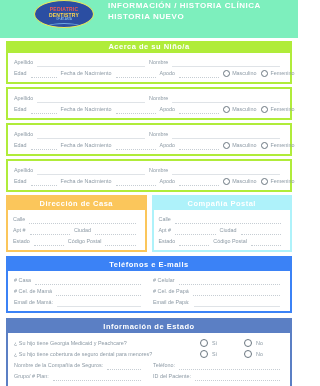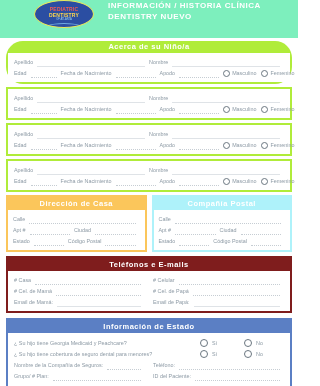--- a/index.html
+++ b/index.html
@@ -33,21 +33,21 @@
   .header-titles .t1,.header-titles .t2{
     font-size:8px;font-weight:bold;letter-spacing:.55px;line-height:11px;
   }
   .band{
     text-align:center;color:#ffffff;font-weight:bold;
     font-size:7.5px;letter-spacing:.5px;line-height:11px;padding:1px 0;
   }
 
   
   .child-wrap{margin:3px 6px 0 6px;background:#b0ec3a;padding:2px;box-sizing:border-box;}
-  .child-wrap.first{padding-top:0;border-radius:17px;}
+  .child-wrap.first{padding-top:0;}
   .child-head{
     text-align:center;color:#ffffff;font-weight:bold;font-size:7.5px;
     letter-spacing:.5px;line-height:12px;
   }
   .child-body{background:#ffffff;padding:3px 6px 4px 6px;}
 
   .frow{display:flex;align-items:flex-end;line-height:9px;margin-top:2px;}
   .lbl{color:#8d9aa5;font-size:5.4px;white-space:nowrap;flex:0 0 auto;}
   .line{
     flex:1 1 auto;border-bottom:1px dotted #c6cdd3;height:7px;margin:0 4px;min-width:8px;
@@ -64,21 +64,21 @@
   .rlabel{color:#8d9aa5;font-size:5.4px;margin:0 4px 0 1px;}
 
   
   .addr-row{display:flex;gap:5px;margin:3px 6px 0 6px;}
   .addr-col{flex:1 1 50%;padding:2px;box-sizing:border-box;}
   .addr-home{background:#fbc65b;}
   .addr-mail{background:#aef2fa;}
   .addr-body{background:#ffffff;padding:3px 5px 4px 5px;}
 
   
-  .phones{background:#7f1d1d;margin:4px 6px 0 6px;padding:2px;box-sizing:border-box;}
+  .phones{background:#3b82f6;margin:4px 6px 0 6px;padding:2px;box-sizing:border-box;}
   .phones-body{background:#ffffff;padding:3px 6px 4px 6px;}
   .prow{display:flex;gap:8px;}
   .pcell{flex:1 1 50%;display:flex;align-items:flex-end;line-height:9px;margin-top:2px;}
 
   
   .ins{background:#5b7fc4;margin:5px 6px 0 6px;padding:2px;box-sizing:border-box;}
   .ins-body{background:#ffffff;padding:4px 6px 5px 6px;}
   .ins-q{display:flex;align-items:flex-end;line-height:10px;margin-top:1px;}
   .ins-q .qtext{color:#8d9aa5;font-size:5.4px;flex:1 1 auto;white-space:nowrap;}
   .ins-q .opts{display:flex;align-items:center;flex:0 0 88px;}
@@ -95,21 +95,21 @@
 
   <div class="header">
     <div class="logo">
       <div class="logo-l1">PEDIATRIC</div>
       <div class="logo-l2">DENTISTRY</div>
       <div class="logo-l3">OF ATLANTA</div>
       <div class="logo-arc"></div>
     </div>
     <div class="header-titles">
       <div class="t1">INFORMACIÓN / HISTORIA CLÍNICA</div>
-      <div class="t2">DENTISTRY NUEVO</div>
+      <div class="t2">HISTORIA NUEVO</div>
     </div>
   </div>
 
   <div class="child-wrap first">
     <div class="child-head">Acerca de su Niño/a</div>
     <div class="child-body">
       <div class="frow">
         <span class="lbl">Apellido</span>
         <span class="line solid"></span>
         <span class="lbl">Nombre</span>

